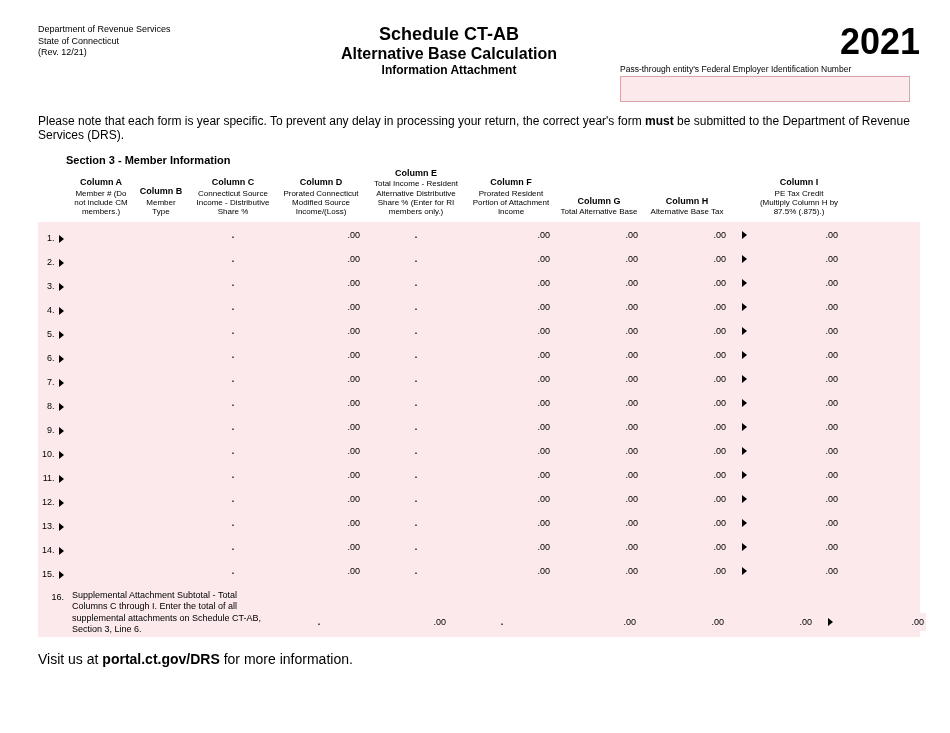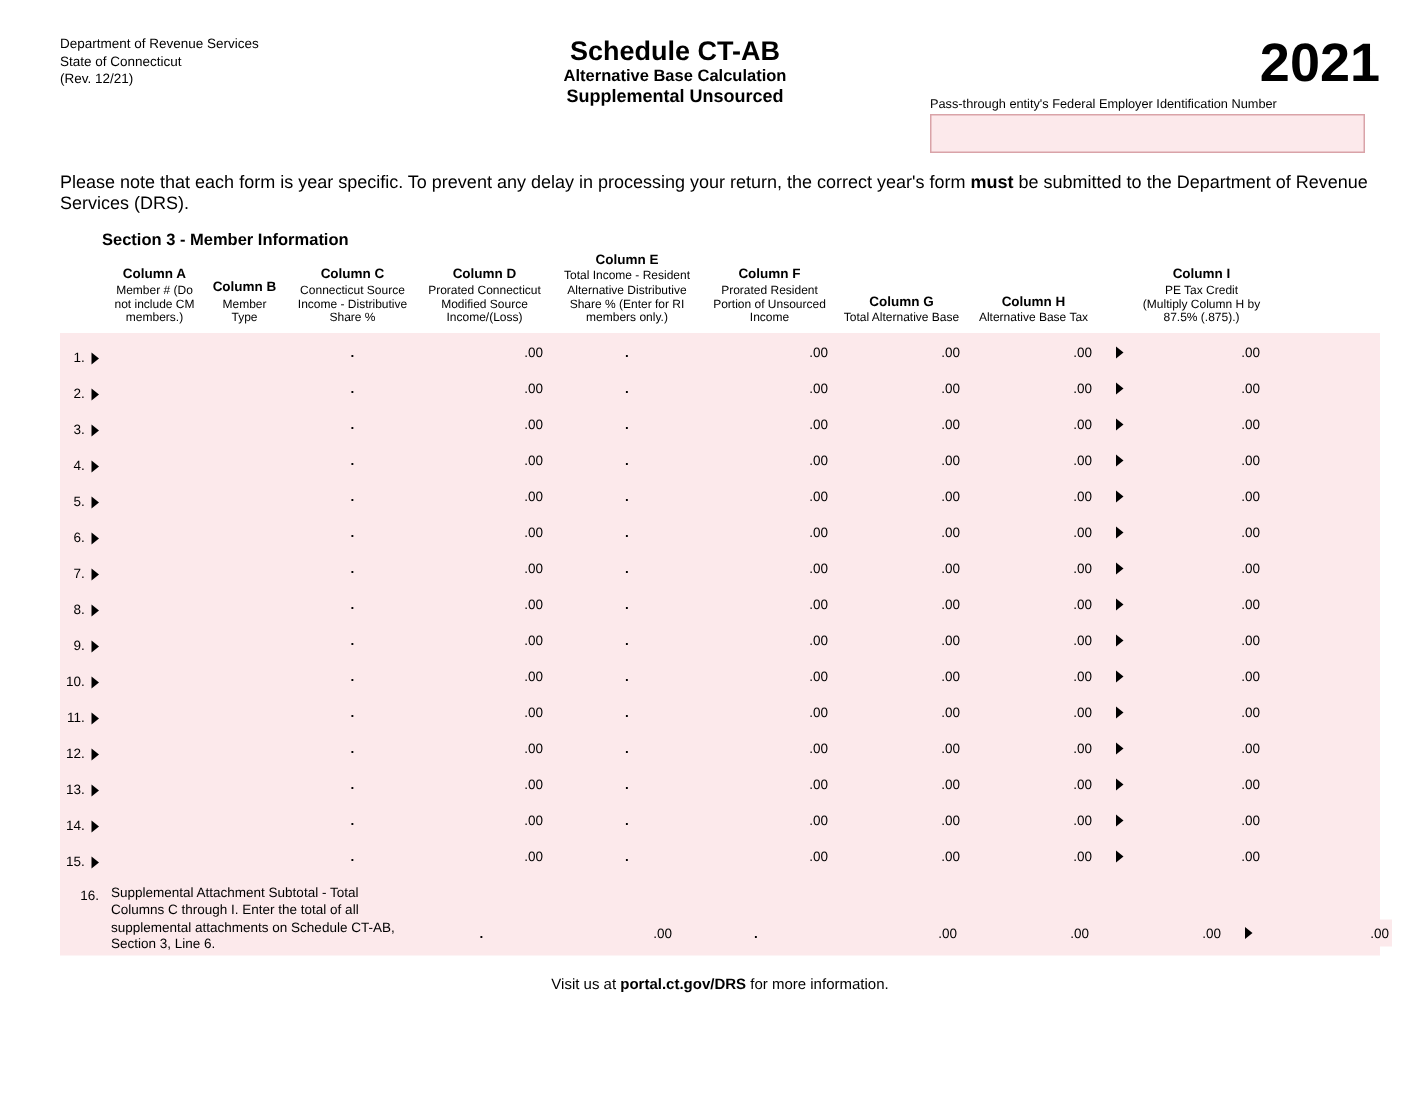--- a/index.html
+++ b/index.html
@@ -6,39 +6,38 @@
   body {
     margin: 0;
     padding: 0;
     background: #fff;
     font-family: Arial, Helvetica, sans-serif;
     font-size: 9px;
     color: #000;
     width: 950px;
   }
   .page {
-    padding: 24px 30px 18px 16px;
-    margin-left: 24px;
+    padding: 24px 30px 18px 38px;
   }
   .header {
     display: flex;
     align-items: flex-start;
     margin-bottom: 12px;
   }
   .head-left {
     flex: 0 0 260px;
     font-size: 9px;
     line-height: 1.3;
   }
   .head-center {
     flex: 1 1 auto;
     text-align: center;
   }
   .head-center .sched-title { font-size: 18px; font-weight: bold; }
-  .head-center .sched-sub1 { font-size: 11px; font-weight: bold; }
+  .head-center .sched-sub1 { font-size: 16px; font-weight: bold; }
   .head-center .sched-sub2 { font-size: 12px; font-weight: bold; }
   .head-right {
     flex: 0 0 320px;
     display: flex;
     flex-direction: column;
     align-items: flex-end;
     position: relative;
   }
   .year {
     font-size: 36px;
@@ -142,41 +141,41 @@
     font-size: 9px;
     line-height: 1.25;
     padding-bottom: 2px;
   }
   .subtotal-label b { font-weight:normal; }
   .band {
     background: #fce9eb;
     padding: 4px 0 0 0;
   }
   .footer {
-    text-align:center;
-    font-size:10px;
+    text-align:left;
+    font-size:14px;
     margin-top: 14px;
   }
   .footer b { font-weight:bold; }
 </style>
 </head>
 <body>
 
 <div class="page">
 
   <div class="header">
     <div class="head-left">
       <div>Department of Revenue Services</div>
       <div>State of Connecticut</div>
       <div>(Rev. 12/21)</div>
     </div>
     <div class="head-center">
       <div class="sched-title">Schedule CT-AB</div>
       <div class="sched-sub1">Alternative Base Calculation</div>
-      <div class="sched-sub2">Supplemental Unsourced</div>
+      <div class="sched-sub2">Information Attachment</div>
     </div>
     <div class="head-right">
       <div class="year">2021</div>
       <div class="fein-label">Pass-through entity's Federal Employer Identification Number</div>
       <div class="fein-box"></div>
     </div>
   </div>
 
   <div class="notice">
     <span>Please note that each form is year specific. To prevent any delay in processing your return, the correct year's form </span><b>must</b><span> be submitted to the Department of Revenue Services (DRS).</span>
@@ -184,21 +183,21 @@
 
   <div class="section-title">Section 3 - Member Information</div>
 
   <div class="headers">
     <div></div>
     <div class="col-head"><span class="col-title">Column A</span><span>Member # (Do not include CM members.)</span></div>
     <div class="col-head"><span class="col-title">Column B</span><span>Member Type</span></div>
     <div class="col-head"><span class="col-title">Column C</span><span>Connecticut Source Income - Distributive Share %</span></div>
     <div class="col-head"><span class="col-title">Column D</span><span>Prorated Connecticut Modified Source Income/(Loss)</span></div>
     <div class="col-head"><span class="col-title">Column E</span><span>Total Income - Resident Alternative Distributive Share % (Enter for RI members only.)</span></div>
-    <div class="col-head"><span class="col-title">Column F</span><span>Prorated Resident Portion of Unsourced Income</span></div>
+    <div class="col-head"><span class="col-title">Column F</span><span>Prorated Resident Portion of Attachment Income</span></div>
     <div class="col-head"><span class="col-title">Column G</span><span>Total Alternative Base</span></div>
     <div class="col-head"><span class="col-title">Column H</span><span>Alternative Base Tax</span></div>
     <div></div>
     <div class="col-head"><span class="col-title">Column I</span><span>PE Tax Credit (Multiply Column H by 87.5% (.875).)</span></div>
   </div>
 
   <div class="band">
     <div class="grid" id="rows-grid">
         <div class="rownum">1. <span class="tri"></span></div>
         <div class="cell"></div>

